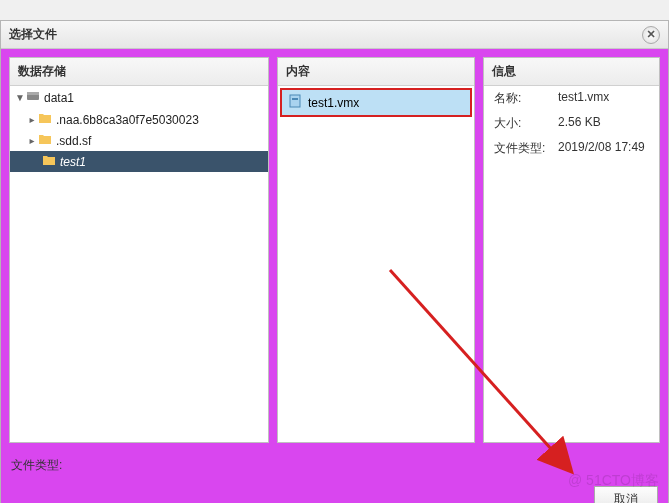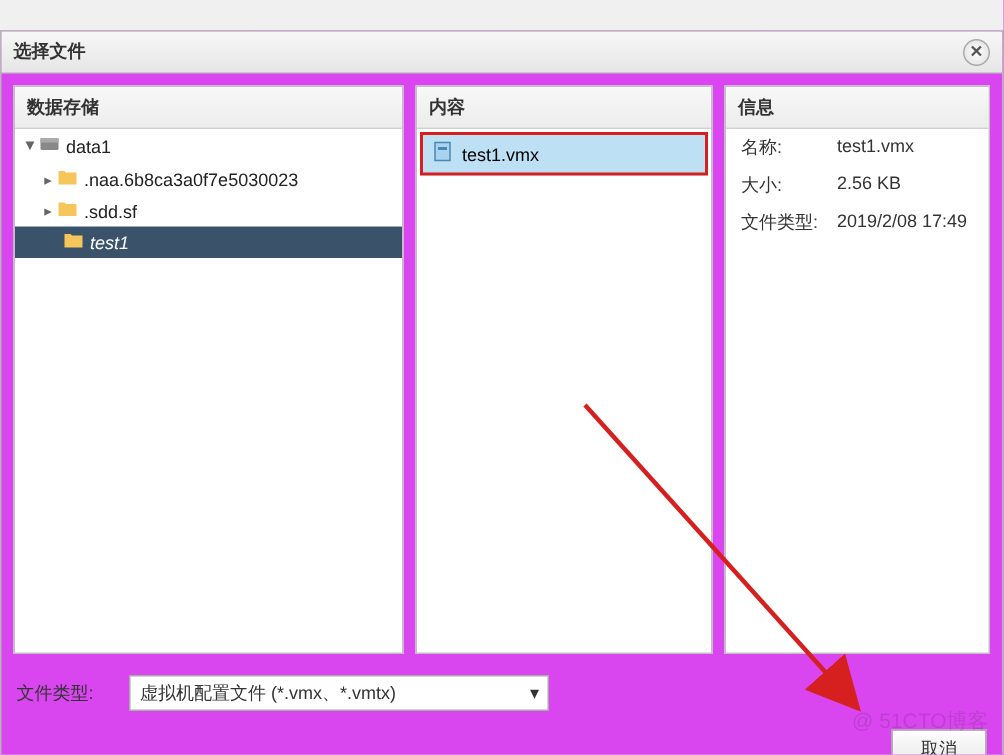--- a/index.html
+++ b/index.html
@@ -229,24 +229,20 @@
           <span class="info-label">文件类型:</span>
           <span class="info-value">2019/2/08 17:49</span>
         </div>
       </div>
     </div>
 
   </div>
 
   <div class="footer-row">
     <span class="ftype-label">文件类型:</span>
-    <div class="ftype-select">
-      <span>虚拟机配置文件 (*.vmx、*.vmtx)</span>
-      <span>▾</span>
-    </div>
   </div>
 
   <div class="button-row">
     <div class="btn">
       <span>取消</span>
     </div>
   </div>
 </div>
 
 <svg class="arrow-overlay" width="669" height="503">

